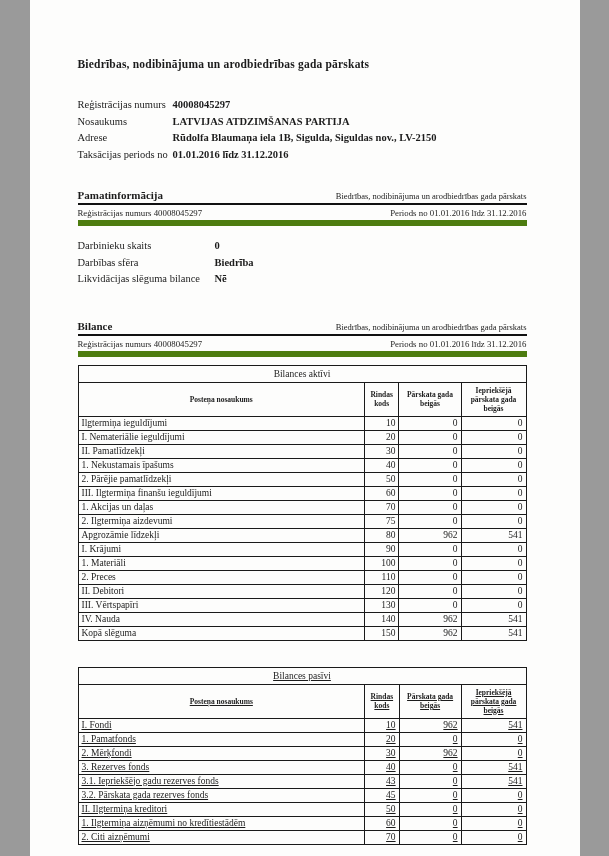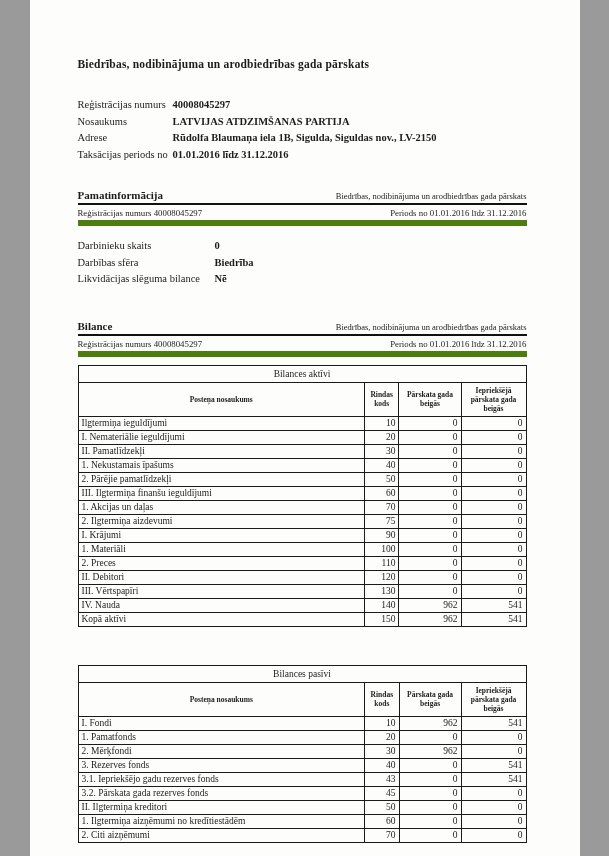--- a/index.html
+++ b/index.html
@@ -43,21 +43,21 @@
   .info-row .lbl { width:137px; flex:0 0 auto; }
   .info-row .val { font-weight:bold; }
   .section.bilance { margin-top:32px; }
   
   table.bal {
     width:100%; border-collapse:collapse;
     border:1.5px solid #1a1a1a;
     font-size:9.5px;
   }
   table.bal.first { margin-top:8px; }
-  table.bal.second { margin-top:38px; }
+  table.bal.second { margin-top:26px;text-decoration:underline; }
   table.bal td, table.bal th { border:1px solid #1a1a1a; }
   .t-title-cell { text-align:center; font-size:9.5px; height:14px; font-weight:normal; }
   tr.head-row th {
     font-size:7.5px; font-weight:bold; line-height:9px;
     text-align:center; vertical-align:middle; padding:3px 2px; height:22px;
   }
   table.bal tbody td { height:13px; line-height:11px; padding:0 3px; }
   td.name-cell { text-align:left; }
   td.num-cell  { text-align:right; }
   
@@ -189,20 +189,26 @@
           <td class="num-cell">0</td>
           <td class="num-cell">0</td>
         </tr>
         <tr>
           <td class="name-cell">2. Ilgtermiņa aizdevumi</td>
           <td class="num-cell">75</td>
           <td class="num-cell">0</td>
           <td class="num-cell">0</td>
         </tr>
         <tr>
+          <td class="name-cell">Apgrozāmie līdzekļi</td>
+          <td class="num-cell">80</td>
+          <td class="num-cell">962</td>
+          <td class="num-cell">541</td>
+        </tr>
+        <tr>
           <td class="name-cell">I. Krājumi</td>
           <td class="num-cell">90</td>
           <td class="num-cell">0</td>
           <td class="num-cell">0</td>
         </tr>
         <tr>
           <td class="name-cell">1. Materiāli</td>
           <td class="num-cell">100</td>
           <td class="num-cell">0</td>
           <td class="num-cell">0</td>
@@ -225,21 +231,21 @@
           <td class="num-cell">0</td>
           <td class="num-cell">0</td>
         </tr>
         <tr>
           <td class="name-cell">IV. Nauda</td>
           <td class="num-cell">140</td>
           <td class="num-cell">962</td>
           <td class="num-cell">541</td>
         </tr>
         <tr>
-          <td class="name-cell">Kopā aktīvi</td>
+          <td class="name-cell">Kopā slēguma</td>
           <td class="num-cell">150</td>
           <td class="num-cell">962</td>
           <td class="num-cell">541</td>
         </tr>
       </tbody>
   </table>
 
   <table class="bal second">
     <colgroup>
         <col style="width:334px">

